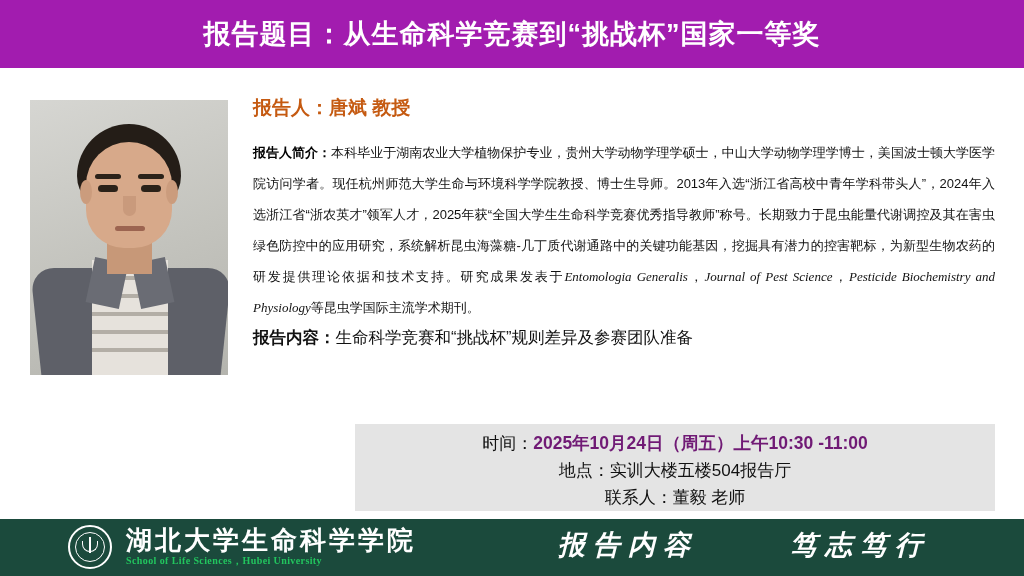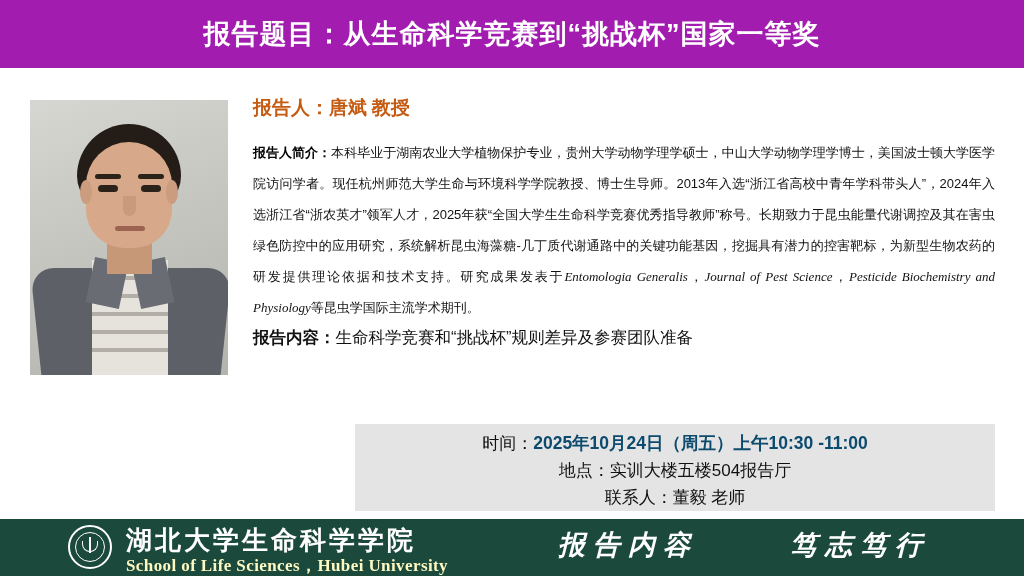--- a/index.html
+++ b/index.html
@@ -215,21 +215,20 @@
     position: absolute;
     left: 253px;
     top: 95px;
     width: 742px;
   }
   .speaker-line {
     font-size: 19px;
     font-weight: bold;
     color: #c55a11;
     margin-bottom: 16px;
-    font-family: Liberation Serif, serif;
   }
   .bio {
     font-size: 13px;
     color: #111111;
     line-height: 31px;
     text-align: justify;
   }
   .bio b {
     font-weight: bold;
     color: #000000;
@@ -261,21 +260,21 @@
   .info-row {
     font-size: 17px;
     color: #111111;
     line-height: 27px;
     white-space: nowrap;
   }
   .info-label {
     font-weight: normal;
   }
   .info-time-value {
-    color: #0c4a6e;
+    color: #701a75;
     font-weight: bold;
     font-size: 17.5px;
   }
   
   .footer {
     position: absolute;
     left: 0;
     top: 519px;
     width: 1024px;
     height: 57px;
@@ -333,22 +332,22 @@
     color: #ffffff;
     font-size: 26px;
     font-weight: bold;
     letter-spacing: 3px;
     font-family: "Liberation Serif", serif;
   }
   .footer-en {
     position: absolute;
     left: 126px;
     top: 35px;
-    color: #fef9c3;
-    font-size: 17px;
+    color: #22c55e;
+    font-size: 10px;
     font-weight: bold;
     letter-spacing: 0.4px;
     font-family: "Liberation Serif", serif;
   }
   .footer-slogan-1 {
     position: absolute;
     left: 558px;
     top: 8px;
     color: #ffffff;
     font-size: 27px;

